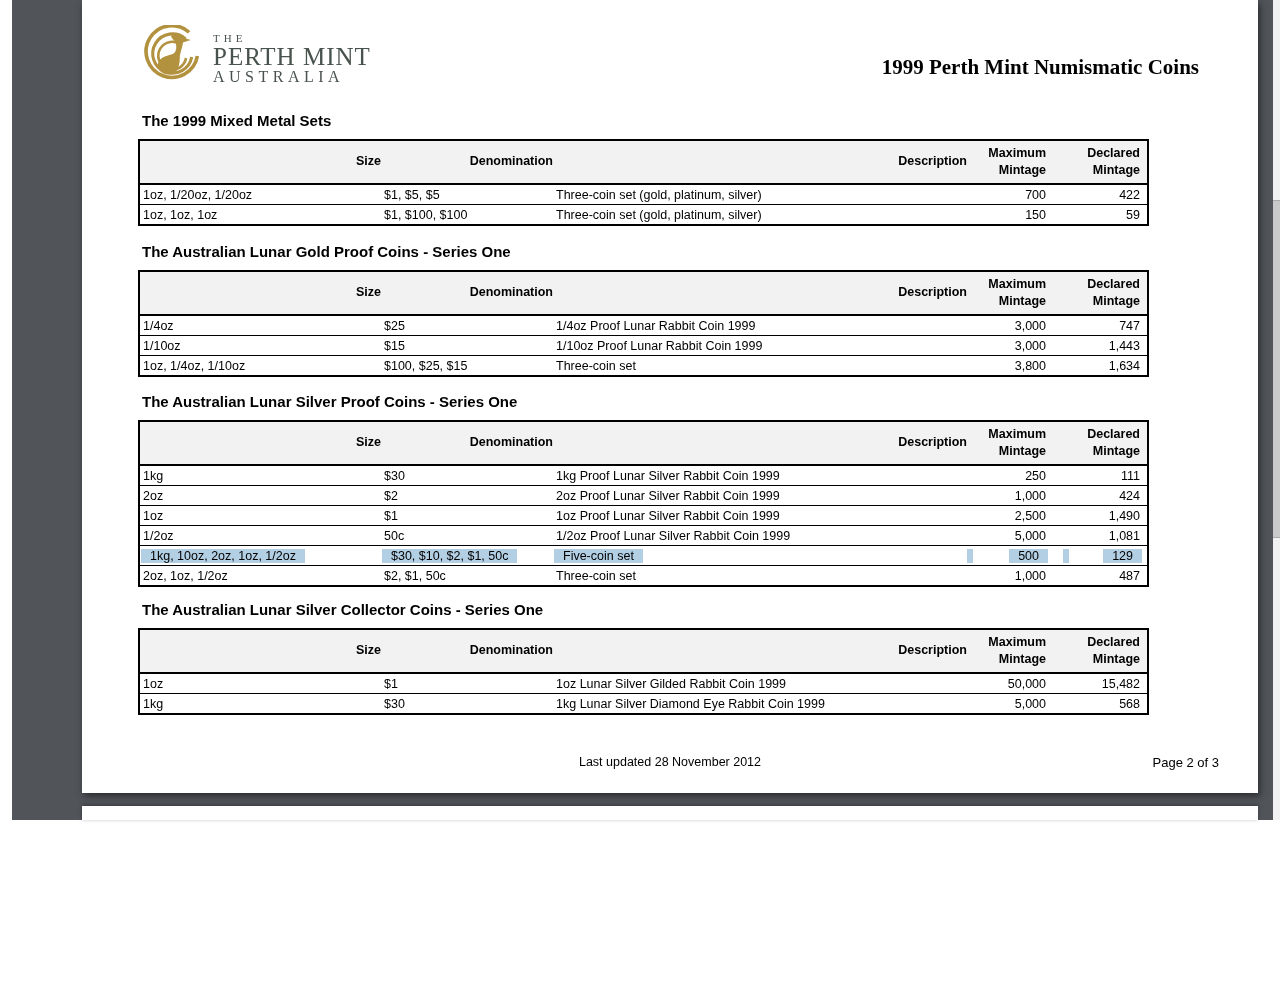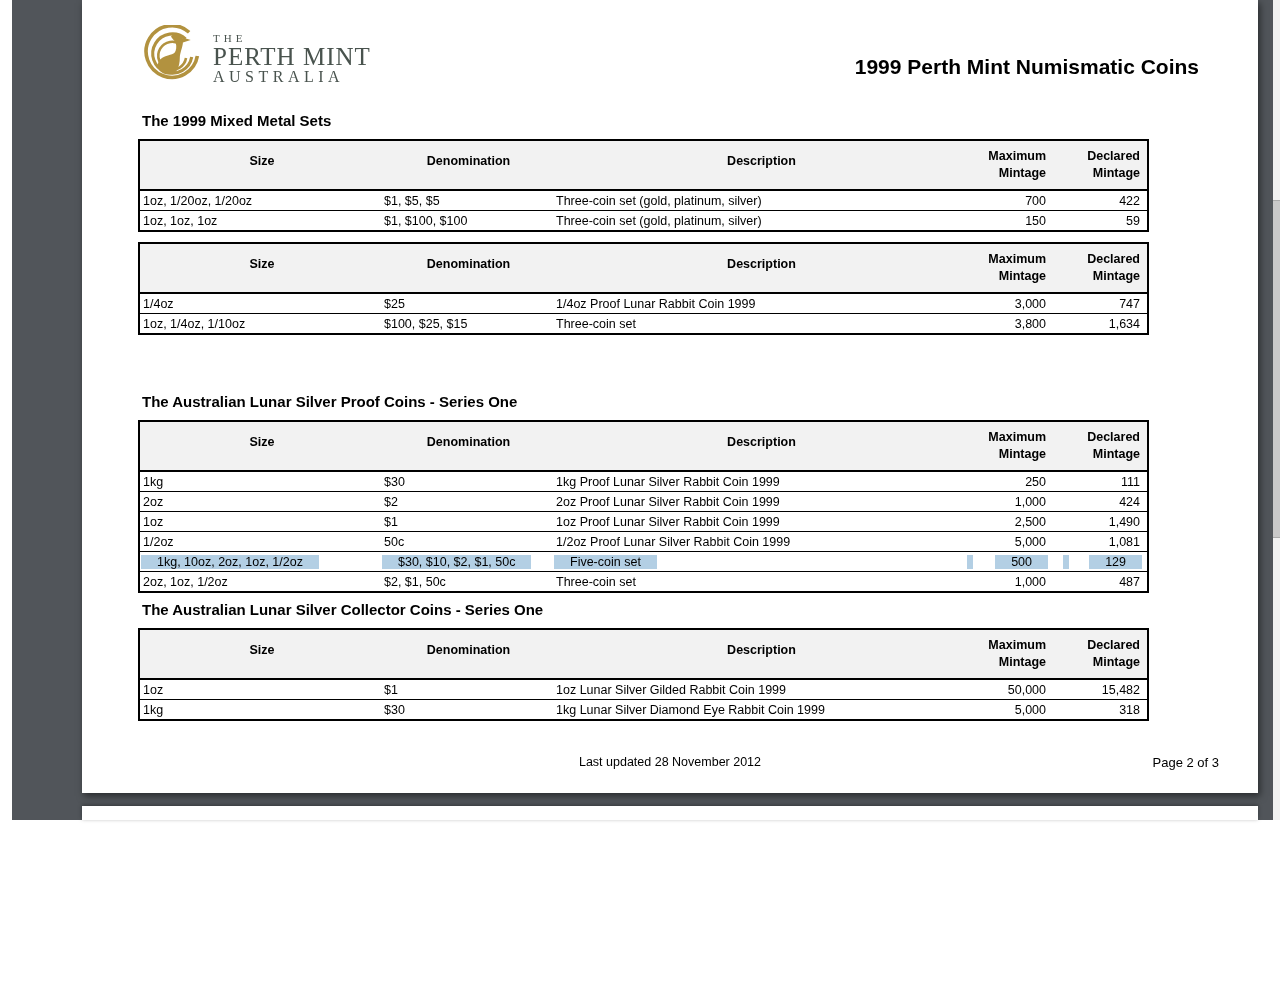--- a/index.html
+++ b/index.html
@@ -31,46 +31,46 @@
   .page1{top:0;height:793px;}
   .page2{top:806px;height:14px;box-shadow:0 -1px 4px rgba(0,0,0,.35);}
   
   .logo{position:absolute;left:55px;top:25px;display:flex;align-items:center;}
   .logo svg{color:var(--gold,#b2923f);}
   .logo-text{margin-left:10px;color:var(--logo-text,#49534e);font-family:"Liberation Serif","DejaVu Serif",serif;}
   .logo-the{font-size:11px;letter-spacing:4px;line-height:12px;}
   .logo-name{font-size:25px;letter-spacing:1px;line-height:26px;}
   .logo-country{font-size:16px;letter-spacing:4.5px;line-height:14px;}
   
-  .doc-title{position:absolute;top:55px;right:59px;font-size:21px;font-weight:bold;}
+  .doc-title{position:absolute;top:55px;right:59px;font-size:21px;font-weight:bold;font-family:Liberation Serif, serif;}
   .doc-section{position:absolute;left:56px;width:1009px;}
   .doc-section h2{margin:0 0 9px 4px;font-size:15px;line-height:19px;font-weight:bold;}
   
   table{
     border-collapse:collapse;table-layout:fixed;width:1009px;
     border:2px solid #000;font-size:12.5px;
   }
   col.c0{width:242px}col.c1{width:172px}col.c2{width:414px}col.c3{width:84px}col.c4{width:97px}
   thead th{
     background:var(--header-bg,#f2f2f2);border-bottom:2px solid #000;
     height:40px;font-weight:bold;vertical-align:middle;
-    text-align:center;padding:0 0 8px 3px;overflow:hidden;white-space:nowrap;
+    text-align:right;padding:0 0 2px 3px;overflow:hidden;white-space:nowrap;
   }
   thead th.num{text-align:right;padding:0 5px 0 0;}
   thead th.num div{line-height:17px;}
   thead th.last{padding-right:7px;}
   td{
     height:19px;line-height:18px;border-bottom:1px solid #000;
     padding:0 0 0 3px;overflow:hidden;white-space:nowrap;
   }
   td.num{text-align:right;padding:0 5px 0 0;}
   td.num.last{padding-right:7px;}
   tbody tr:last-child td{border-bottom:none;}
   
-  .hl{background:var(--sel,#b3cfe4);padding:0 16px;margin-left:-2px;}
+  .hl{background:var(--sel,#b3cfe4);padding:0 9px;margin-left:-2px;}
   td.num .hl{margin-left:16px;margin-right:-2px;}
   .hlblock{
     float:left;width:6px;height:14px;margin-top:2px;
     background:var(--sel,#b3cfe4);
   }
   .hlblock.ind{margin-left:12px;}
   
   .footer-updated{position:absolute;top:755px;left:0;width:100%;text-align:center;font-size:12.5px;}
   .footer-page{position:absolute;top:755px;right:39px;font-size:13px;}
 </style>
@@ -144,20 +144,21 @@
               <td>$1, $100, $100</td>
               <td>Three-coin set (gold, platinum, silver)</td>
               <td class="num">150</td>
               <td class="num last">59</td>
             </tr>
           </tbody>
       </table>
     </section>
 
     <section class="doc-section" style="top:242px">
+      <h2>The Australian Lunar Gold Proof Coins - Series One</h2>
       <table>
         <colgroup>
             <col class="c0">
             <col class="c1">
             <col class="c2">
             <col class="c3">
             <col class="c4">
           </colgroup>
         <thead>
             <tr>
@@ -180,20 +181,27 @@
               </th>
             </tr>
           </thead>
           <tbody>
             <tr>
               <td>1/4oz</td>
               <td>$25</td>
               <td>1/4oz Proof Lunar Rabbit Coin 1999</td>
               <td class="num">3,000</td>
               <td class="num last">747</td>
+            </tr>
+            <tr>
+              <td>1/10oz</td>
+              <td>$15</td>
+              <td>1/10oz Proof Lunar Rabbit Coin 1999</td>
+              <td class="num">3,000</td>
+              <td class="num last">1,443</td>
             </tr>
             <tr>
               <td>1oz, 1/4oz, 1/10oz</td>
               <td>$100, $25, $15</td>
               <td>Three-coin set</td>
               <td class="num">3,800</td>
               <td class="num last">1,634</td>
             </tr>
           </tbody>
       </table>
@@ -314,21 +322,21 @@
               <td>$1</td>
               <td>1oz Lunar Silver Gilded Rabbit Coin 1999</td>
               <td class="num">50,000</td>
               <td class="num last">15,482</td>
             </tr>
             <tr>
               <td>1kg</td>
               <td>$30</td>
               <td>1kg Lunar Silver Diamond Eye Rabbit Coin 1999</td>
               <td class="num">5,000</td>
-              <td class="num last">318</td>
+              <td class="num last">568</td>
             </tr>
           </tbody>
       </table>
     </section>
 
     <div class="footer-updated">Last updated 28 November 2012</div>
     <div class="footer-page">Page 2 of 3</div>
 
   </div>
 

